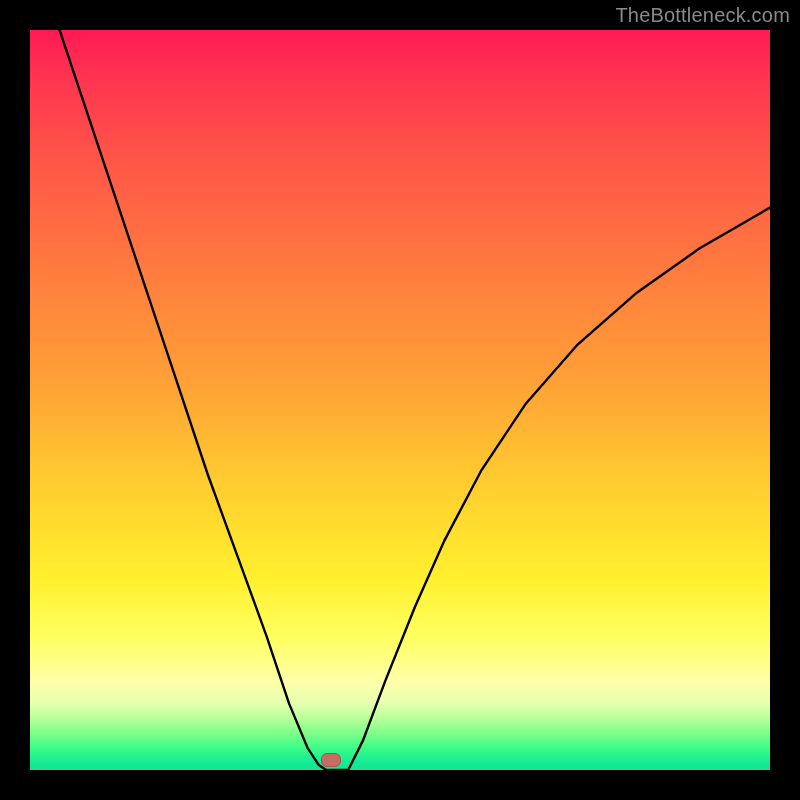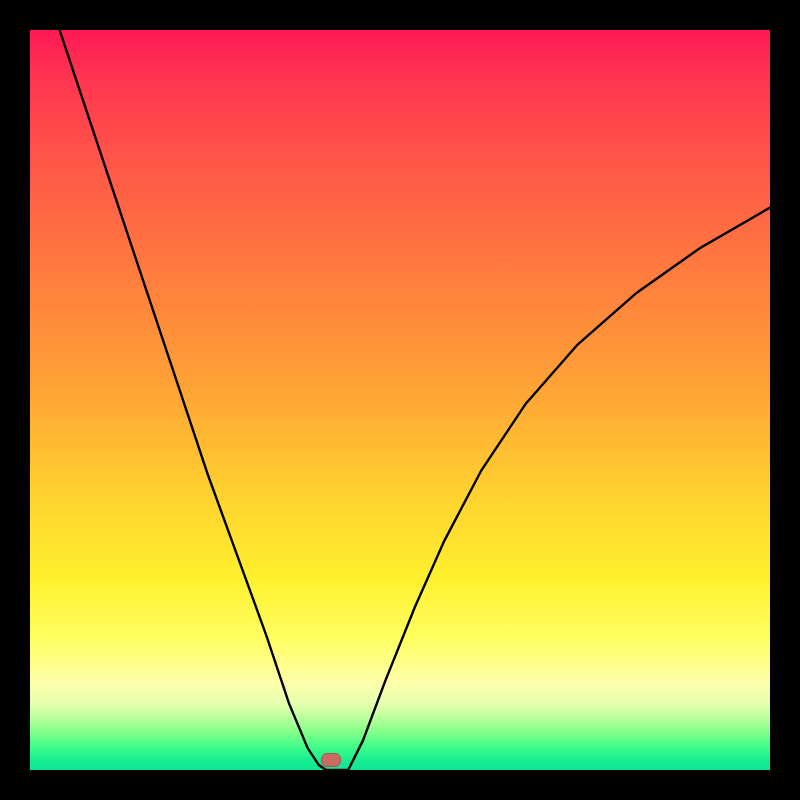--- a/index.html
+++ b/index.html
@@ -68,20 +68,21 @@
     font-size: 20px;
     letter-spacing: 0.2px;
     user-select: none;
   }
 </style>
 </head>
 <body>
 
 <div class="frame">
 
+  <div class="watermark">TheBottleneck.com</div>
 
   <div class="plot">
     <svg class="curve" viewBox="0 0 740 740" preserveAspectRatio="none">
       <path id="curve-path" fill="none" stroke="#000" stroke-width="2.4" stroke-linecap="round" d="M 29.6 0.0 L 59.2 88.8 L 88.8 177.6 L 118.4 266.4 L 148.0 355.2 L 177.6 444.0 L 207.2 525.4 L 236.8 606.8 L 259.0 673.4 L 277.5 717.8 L 288.6 734.8 L 296.0 740.0 L 296.0 740.0 L 307.1 740.0 L 318.2 740.0 L 318.2 740.0 L 333.0 710.4 L 355.2 651.2 L 384.8 577.2 L 414.4 510.6 L 451.4 440.3 L 495.8 373.7 L 547.6 314.5 L 606.8 262.7 L 669.7 218.3 L 740.0 177.6 "></path>
     </svg>
     <div class="marker" id="marker" style="left: 290.7px; top: 722.9px;"></div>
   </div>
 
 </div>
 

